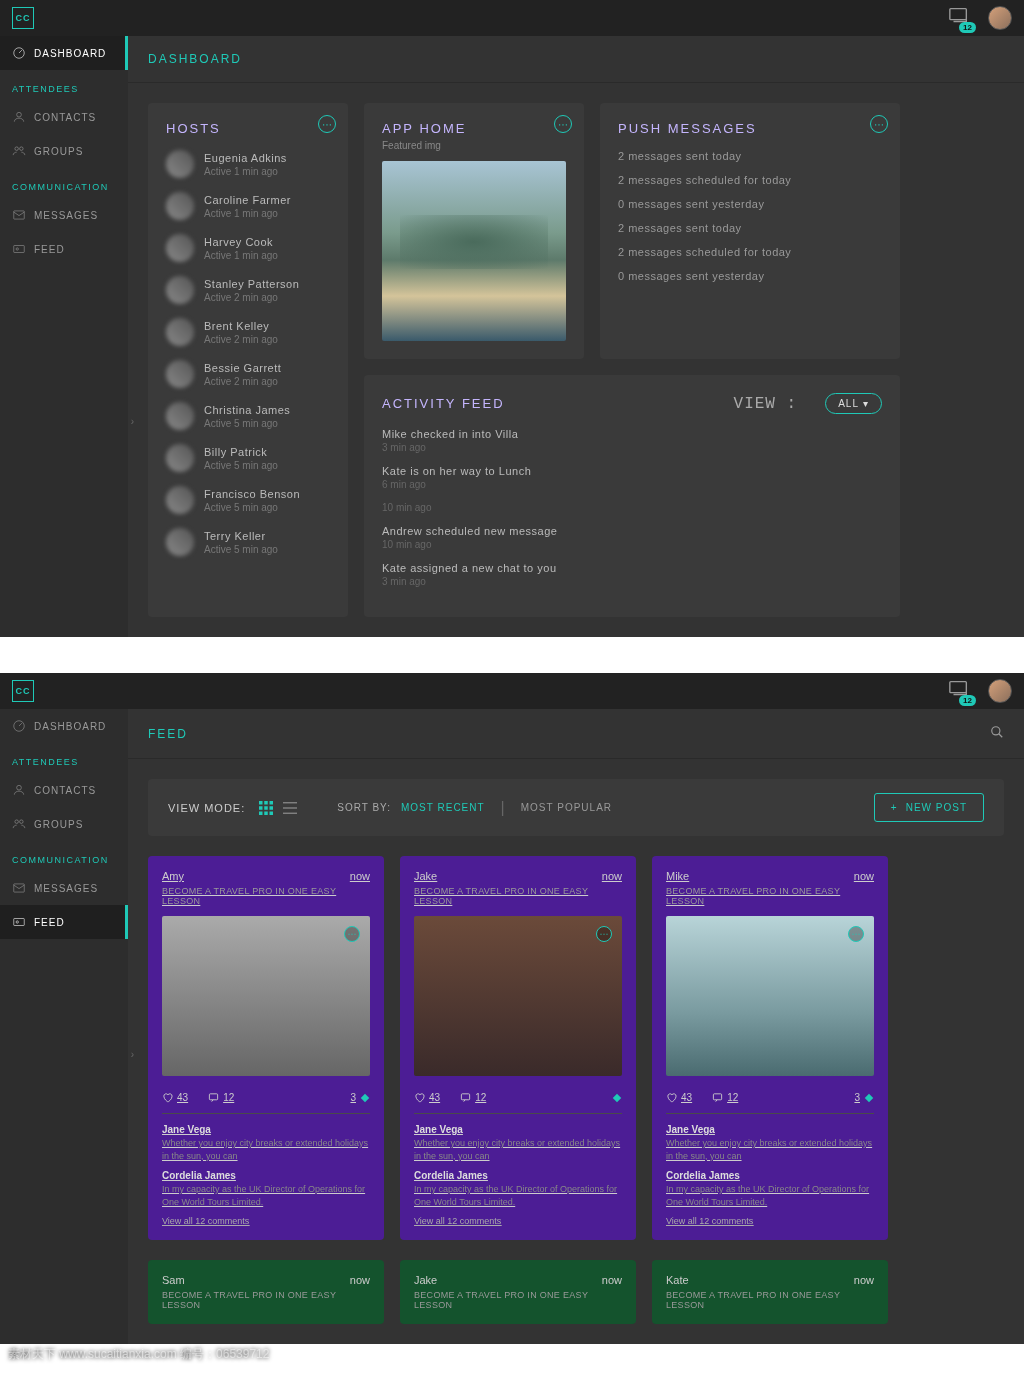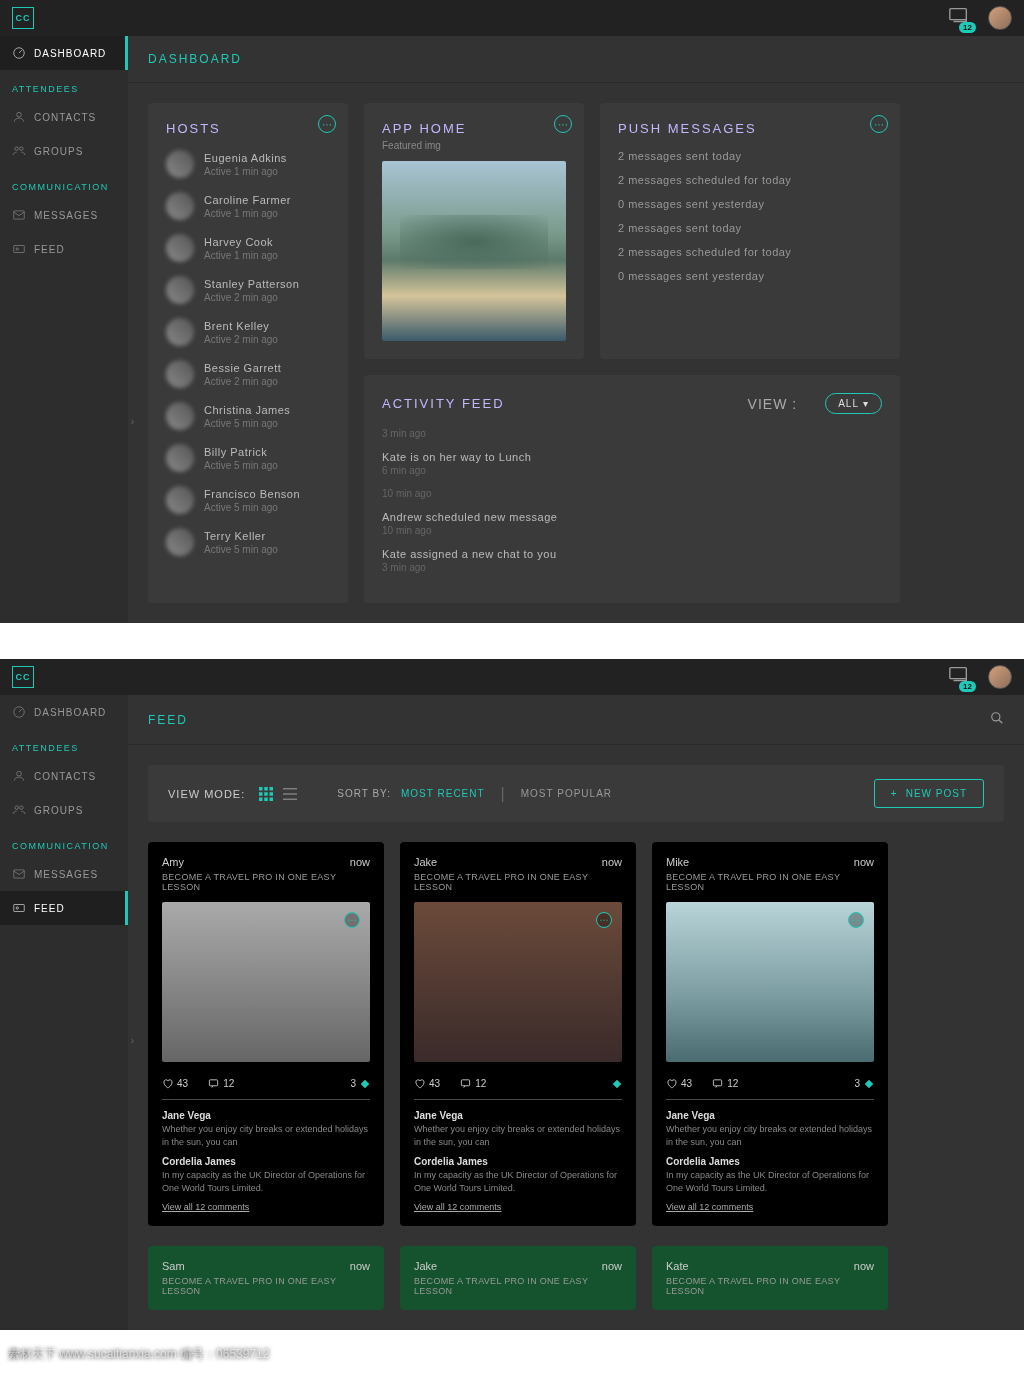--- a/index.html
+++ b/index.html
@@ -33,39 +33,39 @@
 .host-av { width:28px; height:28px; border-radius:50%; background:linear-gradient(45deg,#888,#555); margin-right:10px; filter:blur(2px); }
 .host-name { font-size:11px; color:#bbb; letter-spacing:0.5px; }
 .host-time { font-size:10px; color:#777; margin-top:2px; }
 .app-home-card { width:220px; }
 .featured-img { width:100%; height:180px; background:linear-gradient(180deg,#a8c4d4 0%,#7a9b8c 40%,#5d7a6b 55%,#d4c49a 75%,#3a5a6b 100%); border-radius:2px; position:relative; overflow:hidden; }
 .featured-img::before { content:''; position:absolute; top:30%; left:10%; width:80%; height:30%; background:radial-gradient(ellipse,#4a6b5c,transparent); }
 .push-card { width:300px; }
 .push-line { font-size:11px; color:#999; letter-spacing:0.5px; margin-bottom:12px; }
 .activity-card { width:536px; }
 .activity-header { display:flex; align-items:center; margin-bottom:14px;gap:20px; }
-.view-label { margin-left:auto; font-size:14px; letter-spacing:1px; color:#aaa; margin-right:8px; }
+.view-label { margin-left:auto; font-size:16px; letter-spacing:1px; color:#aaa; margin-right:8px;font-family:Liberation Mono, monospace; }
 .view-pill { border:1.5px solid #1fc9b7; border-radius:12px; padding:4px 12px; font-size:10px; letter-spacing:1px; color:#ddd; cursor:pointer; display:inline-flex; align-items:center; gap:4px; }
 .act-row { margin-bottom:12px; }
 .act-text { font-size:11px; color:#bbb; letter-spacing:0.5px; }
 .act-time { font-size:10px; color:#666; margin-top:2px; }
 .right-col { display:flex; flex-direction:column; gap:16px; width:536px; }
 .top-row { display:flex; gap:16px; }
 
 
 .toolbar { background:#3a3a3a; margin:20px; padding:14px 20px; display:flex; align-items:center; border-radius:4px; }
 .view-mode-label { font-size:11px; letter-spacing:1px; color:#ccc; margin-right:14px; }
 .grid-icon,.list-icon { width:14px; height:14px; margin-right:10px; cursor:pointer; }
 .sort-label { font-size:10px; letter-spacing:1px; color:#aaa; margin-left:30px; margin-right:10px; }
 .sort-opt { font-size:10px; letter-spacing:1px; margin-right:16px; cursor:pointer; }
 .sort-opt.active { color:#1fc9b7; }
 .sort-opt.inactive { color:#999; }
 .new-post-btn { margin-left:auto; border:1.5px solid #1fc9b7; color:#1fc9b7; padding:8px 16px; font-size:10px; letter-spacing:1px; border-radius:3px; cursor:pointer; display:flex; align-items:center; gap:8px; }
 .feed-grid { padding:0 20px 20px; display:flex; gap:16px; flex-wrap:wrap; }
-.feed-card { width:236px; background:#000000; border-radius:4px; padding:14px; }
+.feed-card { width:236px; background:#4c1d95; border-radius:4px; padding:14px;text-decoration:underline; }
 .feed-head { display:flex; justify-content:space-between; font-size:11px; color:#ccc; margin-bottom:4px; }
 .feed-title { font-size:9px; color:#999; letter-spacing:0.3px; margin-bottom:10px; }
 .feed-img { width:100%; height:160px; background:#555; position:relative; border-radius:2px; margin-bottom:10px; }
 .feed-img.eiffel { background:linear-gradient(180deg,#aaa 0%,#666 100%); }
 .feed-img.street { background:linear-gradient(180deg,#6b4a3a,#3a2a2a); }
 .feed-img.skyline { background:linear-gradient(180deg,#b8d4d8 0%,#7a9ba0 60%,#4a6b70 100%); }
 .feed-more { position:absolute; top:10px; right:10px; width:16px; height:16px; border:1.5px solid #1fc9b7; border-radius:50%; display:flex; align-items:center; justify-content:center; color:#1fc9b7; font-size:9px; cursor:pointer; background:rgba(0,0,0,0.3); }
 .feed-stats { display:flex; gap:20px; font-size:10px; color:#ccc; padding:6px 0 10px; border-bottom:1px solid #4a4a4a; margin-bottom:10px; align-items:center; }
 .feed-stats .stat { display:flex; align-items:center; gap:4px; }
 .feed-stats .diamond { margin-left:auto; display:flex; align-items:center; gap:4px; }
@@ -238,20 +238,21 @@
             <div class="activity-header">
               <div class="card-title" style="margin-bottom:0">ACTIVITY FEED</div>
               <span class="view-label">VIEW :</span>
               <span class="view-pill">
                   <span>ALL</span>
                   <span>▾</span>
                 </span>
             </div>
             <div id="activity-list">
                 <div class="act-row">
+      <div class="act-text">Mike checked in into Villa</div>
       <div class="act-time">3 min ago</div>
     </div>
                 <div class="act-row">
       <div class="act-text">Kate is on her way to Lunch</div>
       <div class="act-time">6 min ago</div>
     </div>
                 <div class="act-row">
       <div class="act-time">10 min ago</div>
     </div>
                 <div class="act-row">

